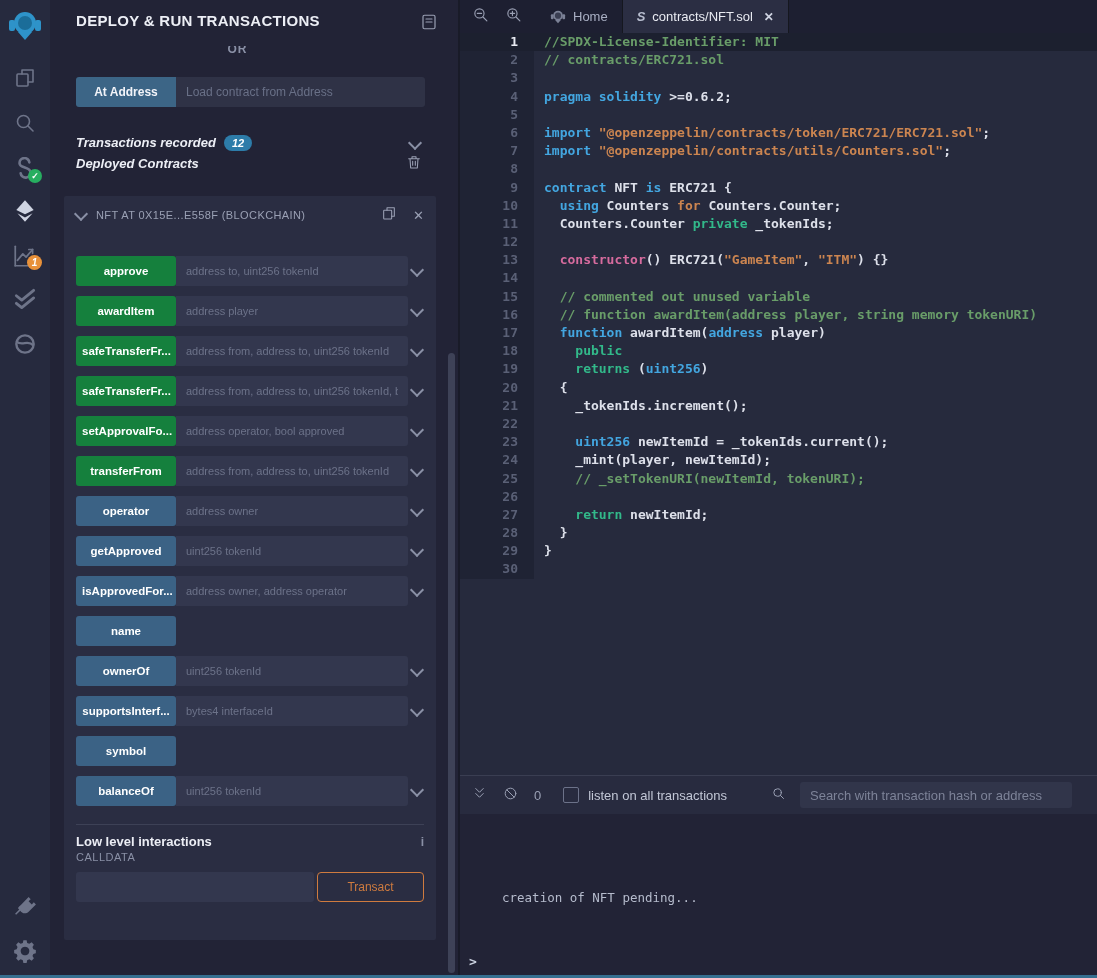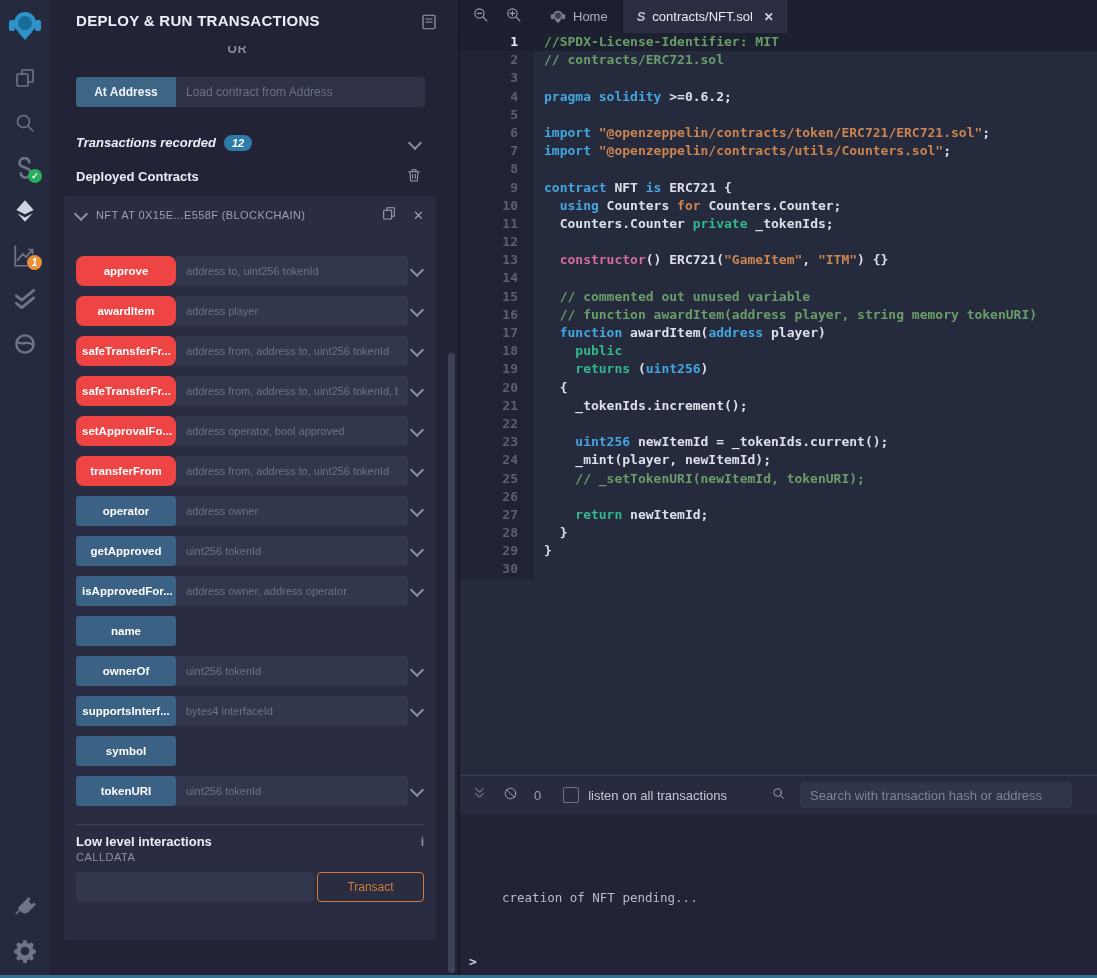--- a/index.html
+++ b/index.html
@@ -32,38 +32,38 @@
   .ataddr-input::placeholder{color:#697087;}
 
   .txrec-row{position:absolute;left:26px;top:135px;width:349px;height:20px;display:flex;align-items:flex-start;font-style:italic;}
   .txrec-label{font-size:13px;font-weight:700;color:#eceef5;}
   .txrec-badge{margin-left:8px;background:#2d7ca9;color:#fff;font-size:11px;font-weight:700;
         padding:2px 8px;border-radius:9px;}
   .chev{width:8px;height:8px;border-right:2px solid #8a90a6;border-bottom:2px solid #8a90a6;
         transform:rotate(45deg);display:inline-block;}
   .txrec-chev{position:absolute;right:5px;top:3px;}
 
-  .depc-row{position:absolute;left:26px;top:167px;width:349px;height:20px;}
+  .depc-row{position:absolute;left:26px;top:154px;width:349px;height:20px;font-style:italic;}
   .depc-label{font-size:13px;font-weight:700;color:#eceef5;}
   .trash-icon{position:absolute;right:3px;top:0;}
 
   .card{position:absolute;left:14px;top:196px;width:372px;height:744px;background:#2a2d42;
         border-radius:2px;box-sizing:border-box;padding:0 12px;}
   .card-head{display:flex;align-items:center;height:34px;margin-top:2px;}
   .card-head .chev{margin-right:10px;margin-top:-3px;}
   .card-title{font-size:11px;color:#9aa0b4;letter-spacing:.4px;flex:1;white-space:nowrap;overflow:hidden;}
   .copy-icon{margin-right:16px;cursor:pointer;}
   .close-x{color:#9aa0b4;font-size:13px;cursor:pointer;}
 
   .fn-list{margin-top:24px;display:flex;flex-direction:column;gap:10px;}
   .fn-row{position:relative;height:30px;}
   .fn-btn{position:absolute;left:0;top:0;width:100px;height:30px;border:none;border-radius:3px;
         color:#fff;font-size:11.5px;font-weight:700;font-family:inherit;cursor:pointer;z-index:2;
         white-space:nowrap;overflow:hidden;padding:0 6px;}
-  .fn-btn.orange{background:#ef4444;border-radius:8px;}
+  .fn-btn.orange{background:#15803d;}
   .fn-btn.blue{background:#3b6285;}
   .fn-input{position:absolute;left:100px;top:0;width:232px;height:30px;background:#33374e;border:none;
         border-radius:0 3px 3px 0;padding:0 10px;font-size:11px;color:#dfe2ec;font-family:inherit;
         box-sizing:border-box;}
   .fn-input::placeholder{color:#6c7289;}
   .fn-row .chev{position:absolute;right:2px;top:9px;cursor:pointer;}
 
   .lowlevel-divider{margin-top:18px;border-top:1px solid #3d4156;}
   .lowlevel-head{display:flex;align-items:center;margin-top:9px;}
   .lowlevel-title{font-size:13px;font-weight:700;color:#eceef5;flex:1;}
@@ -291,21 +291,21 @@
           </div>
           <div class="fn-row">
             <button class="fn-btn blue">supportsInterf...</button>
             <input class="fn-input" placeholder="bytes4 interfaceId" style="">
             <span class="chev"></span>
           </div>
           <div class="fn-row">
             <button class="fn-btn blue">symbol</button>
           </div>
           <div class="fn-row">
-            <button class="fn-btn blue">tokenURI</button>
+            <button class="fn-btn blue">balanceOf</button>
             <input class="fn-input" placeholder="uint256 tokenId" style="">
             <span class="chev"></span>
           </div>
         </div>
 
       <div class="lowlevel-divider"></div>
       <div class="lowlevel-head">
         <span class="lowlevel-title">Low level interactions</span>
         <span class="info-i">i</span>
       </div>

